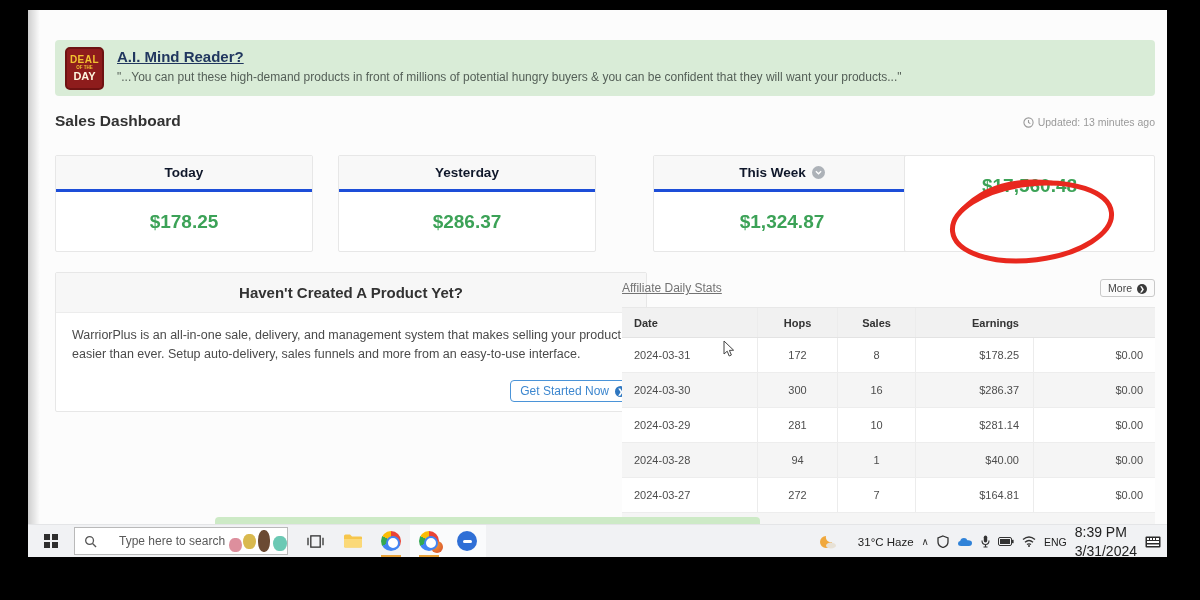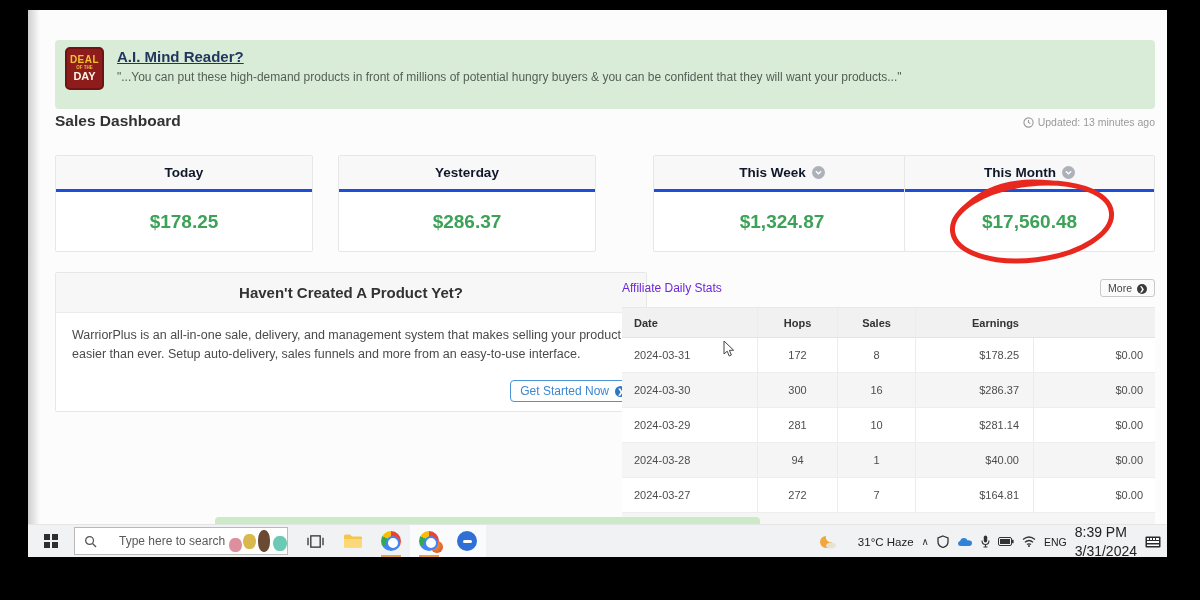--- a/index.html
+++ b/index.html
@@ -3,21 +3,21 @@
 <meta charset="utf-8">
 <style>
   * { margin:0; padding:0; box-sizing:border-box; }
   html,body { width:1200px; height:600px; background:#000; font-family:"Liberation Sans", sans-serif; }
   .stage { position:relative; width:1200px; height:600px; background:#000; overflow:hidden; }
   .screen { position:absolute; left:28px; top:10px; width:1139px; height:547px; background:#fcfcfc; overflow:hidden; }
   .screen::before { content:""; position:absolute; left:0; top:0; bottom:0; width:12px;
     background:linear-gradient(90deg, rgba(0,0,0,.18), rgba(0,0,0,0)); z-index:5; pointer-events:none; }
 
   
-  .banner { position:absolute; left:27px; top:30px; width:1100px; height:69px;
+  .banner { position:absolute; left:27px; top:30px; width:1100px; height:56px;
     background:#d9ecd7; border-radius:4px; }
   .deal-badge { position:absolute; left:10px; top:7px; width:39px; height:43px;
     background:#8e1c1c; border:2px solid #6e1212; border-radius:5px; color:#f2c230;
     display:flex; flex-direction:column; align-items:center; justify-content:center; line-height:1; }
   .deal-badge .l1 { font-size:10px; font-weight:bold; letter-spacing:.5px; }
   .deal-badge .l2 { font-size:4.5px; font-weight:bold; margin:1px 0; }
   .deal-badge .l3 { font-size:11px; font-weight:bold; color:#fdf6e0; }
   .banner-title { position:absolute; left:62px; top:8px; font-size:15px; font-weight:bold;
     color:#21375f; text-decoration:underline; }
   .banner-quote { position:absolute; left:62px; top:30px; font-size:12px; color:#545f57; }
@@ -46,21 +46,21 @@
   .promo-body { padding:13px 16px 0 16px; font-size:12.5px; color:#4a4a4a; line-height:1.55; }
   .cta { position:absolute; right:10px; bottom:9px; display:flex; align-items:center; gap:6px;
     background:#fff; border:1px solid #4b94d8; border-radius:4px; padding:3px 9px;
     font-size:12px; color:#3d87cf; cursor:pointer; }
   .mini-chev { width:11px; height:11px; border-radius:50%; color:#fff; font-size:7px; line-height:11px;
     text-align:center; font-weight:bold; }
 
   
   .stats { position:absolute; left:594px; top:265px; width:533px; }
   .stats-titlebar { display:flex; align-items:center; justify-content:space-between; height:26px; }
-  .stats-title { font-size:12px; color:#6d28d9; }
+  .stats-title { font-size:12px; color:#737373;text-decoration:underline; }
   .more-btn { display:flex; align-items:flex-end; gap:5px; border:1px solid #c9c9c9; border-radius:3px;
     background:#fbfbfb; padding:2px 7px; font-size:10.5px; color:#444; cursor:pointer; }
   .tbl { margin-top:6px; width:533px; border-top:1px solid #e8e8e8; }
   .trow { display:flex; align-items:center; height:35px; font-size:11px; color:#4d4d4d; border-bottom:1px solid #ededed; background:#fff; }
   .trow.head { height:30px; background:#f1f1f1; font-weight:bold; color:#333; border-bottom:1px solid #e3e3e3; }
   .trow.alt { background:#f5f5f5; }
   .trow.partial { height:12px; overflow:hidden; align-items:flex-start; padding-top:2px; color:#b9b9b9; background:#f5f5f5; border-bottom:none; }
   .c1 { width:135px; padding-left:12px; }
   .c2 { width:80px; text-align:center; }
   .c3 { width:78px; text-align:center; }
@@ -148,28 +148,20 @@
         <span>This Week</span>
         <span class="chev-circle">
           <svg width="7" height="5" viewBox="0 0 8 5">
               <path d="M1 1 L4 4 L7 1" fill="none" stroke="#fff" stroke-width="1.5"></path>
             </svg>
         </span>
       </div>
       <div class="card-v">$1,324.87</div>
     </div>
     <div class="card" style="left:876px; width:251px;">
-      <div class="card-h">
-        <span>This Month</span>
-        <span class="chev-circle">
-          <svg width="7" height="5" viewBox="0 0 8 5">
-              <path d="M1 1 L4 4 L7 1" fill="none" stroke="#fff" stroke-width="1.5"></path>
-            </svg>
-        </span>
-      </div>
       <div class="card-v">$17,560.48</div>
     </div>
 
     <svg class="annotation" viewBox="0 0 178 98">
       <ellipse cx="88" cy="48" rx="80" ry="38" fill="none" stroke="#e8281e" stroke-width="5" stroke-linecap="round" transform="rotate(-7 88 48)"></ellipse>
       <path d="M18 36 Q 50 2 108 9" fill="none" stroke="#e8281e" stroke-width="4.5" stroke-linecap="round"></path>
     </svg>
 
     <div class="promo">
       <div class="promo-h">Haven't Created A Product Yet?</div>

